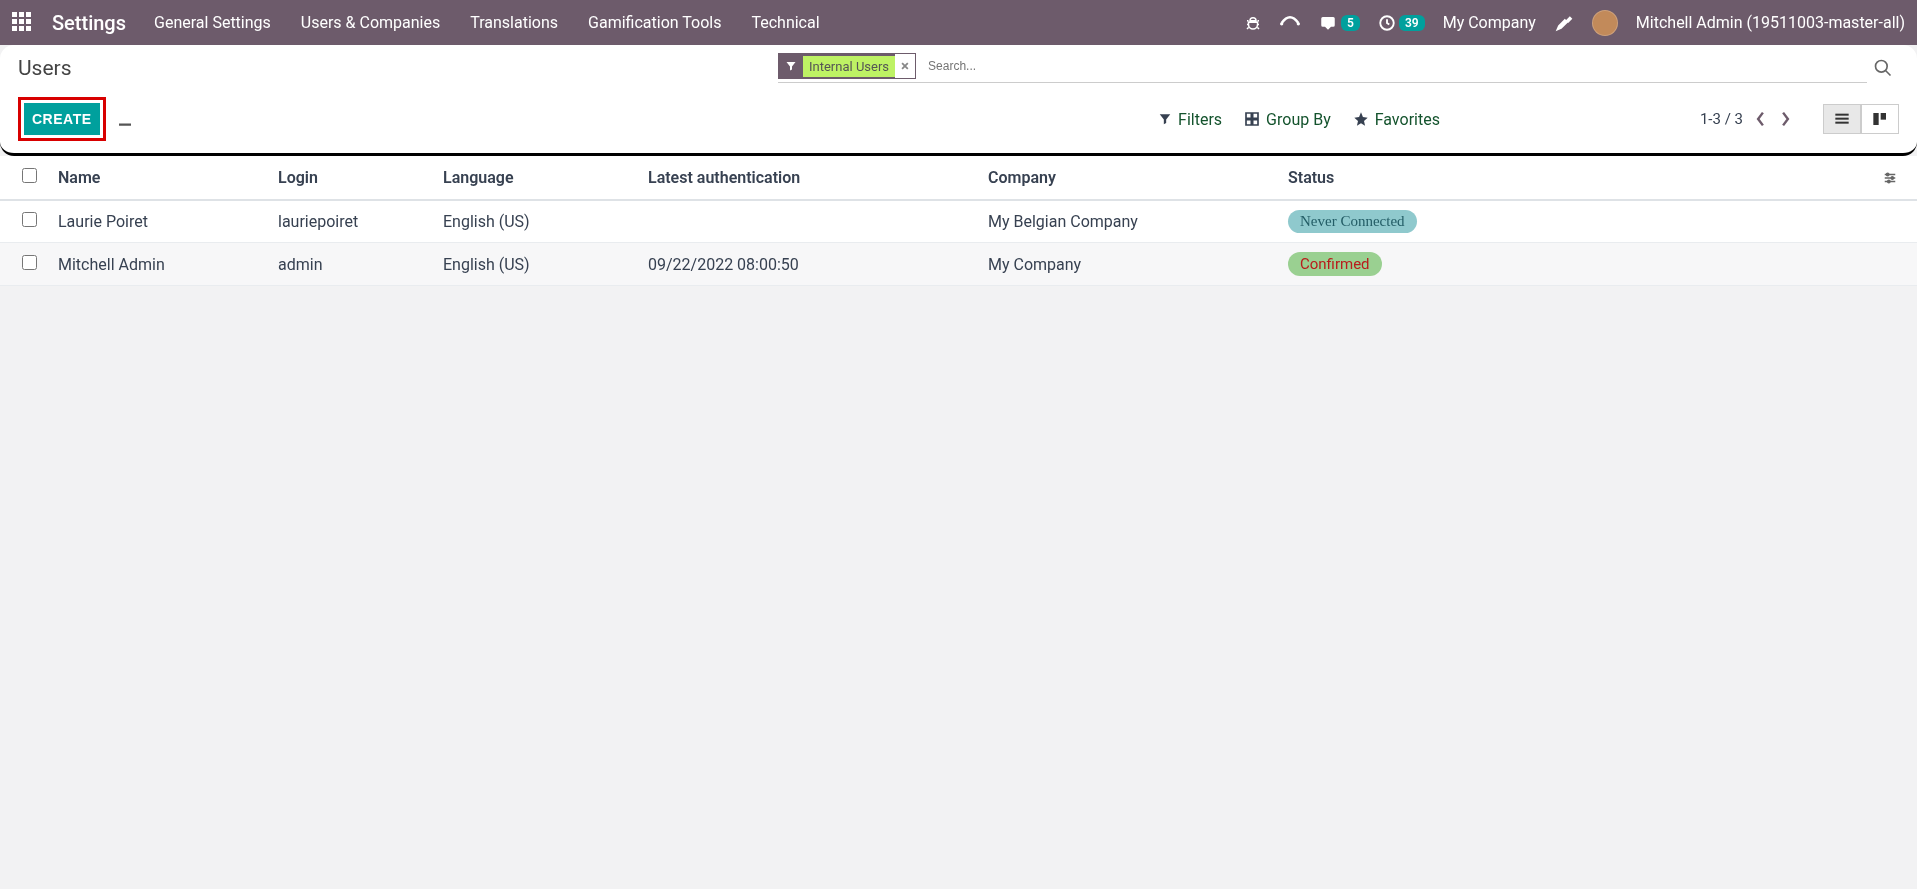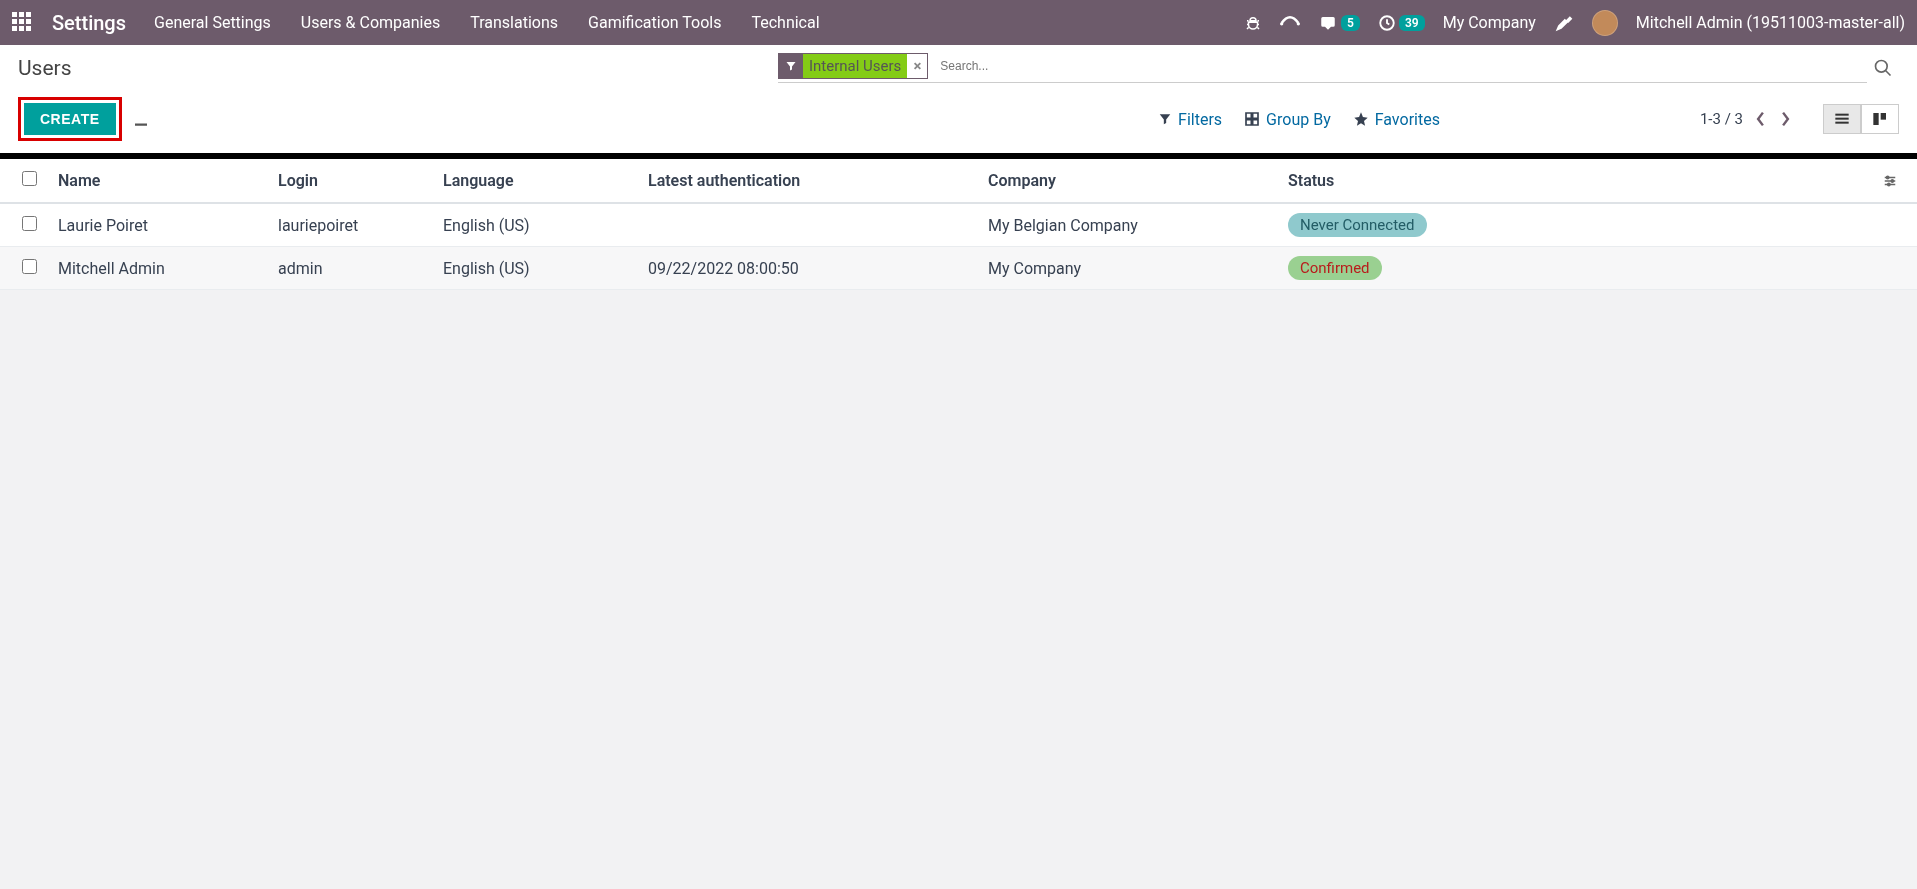--- a/index.html
+++ b/index.html
@@ -9,52 +9,52 @@
 .app-title { font-size: 20px; font-weight: 500; margin-right: 28px; }
 .top-menu { display: flex; gap: 30px; text-align: right; }
 .top-menu-item { color: #fff; font-size: 16px; cursor: pointer; }
 .top-spacer { flex: 1; }
 .top-right { display: flex; align-items: center; gap: 18px; }
 .top-right .ic { cursor: pointer; display: flex; align-items: center; }
 .badge-counter { background: #00a09d; color: #fff; font-size: 12px; font-weight: 600; padding: 1px 6px; border-radius: 6px; margin-left: 3px; }
 .company-name { font-size: 16px; }
 .user-label { font-size: 16px; }
 .avatar { width: 26px; height: 26px; border-radius: 50%; background: #c28a5a; display:inline-block; border:1px solid #fff3; }
-.controlbar { background: #fff; border-bottom: 6px solid #000000; }
+.controlbar { background: #fff; border-bottom: 3px solid #000000; border-radius: 14px; }
 .cb-row1 { display: flex; align-items: center; padding: 8px 18px 4px; }
 .page-title { font-size: 21px; color: #444; flex: 0 0 auto; width: 760px; }
 .search-wrap { flex:1; display: flex; align-items: center; border-bottom: 1px solid #ccc; padding-bottom: 3px; }
 .facet { background: #6d5b6b; display:inline-flex; align-items:center; border:1px solid #6d5b6b; margin-right: 6px; }
 .facet-icon { color:#fff; padding:3px 6px; }
-.facet-text { background:#84cc16; color:#555; padding:3px 6px; font-size:15px; }
+.facet-text { background:#bef264; color:#555; padding:3px 6px; font-size:13px; }
 .facet-close { background:#fff; color:#888; padding:3px 6px; cursor:pointer; font-weight:bold; }
 .search-input { border:none; outline:none; flex:1; font-size:12px; padding:4px 6px; }
 .search-icon-end { color:#6b7280; cursor:pointer; padding: 0 6px; }
 .cb-row2 { display:flex; align-items:center; padding: 10px 18px 12px; }
-.create-btn { background:#00a09d; color:#fff; border:none; padding:8px 16px; font-size:14px; font-weight:700; letter-spacing:0.5px; cursor:pointer; }
+.create-btn { background:#00a09d; color:#fff; border:none; padding:8px 8px; font-size:14px; font-weight:700; letter-spacing:0.5px; cursor:pointer; }
 .highlight-box { border: 3px solid #d80000; padding: 3px; display:inline-flex; margin-right: 10px;}
 .import-icon { color:#6b7280; cursor:pointer; font-size:18px; }
 .cp-spacer { flex:1; }
-.cp-tools { display:flex; align-items:center; gap: 22px; color:#0369a1; }
+.cp-tools { display:flex; align-items:center; gap: 22px; color:#14532d; }
 .cp-tool { display:flex; align-items:center; gap:6px; cursor:pointer; font-size:16px; }
 .pager { display:flex; align-items:center; gap: 10px; margin-left: 260px; color:#374151; }
 .pager-btn { color:#6d5b6b; cursor:pointer; font-size:18px; padding:0 2px; }
 .view-switch { display:flex; margin-left: 30px; gap:0; }
 .view-btn { border:1px solid #ccc; padding:6px 9px; cursor:pointer; background:#fff; color:#555; }
 .view-btn.active { background:#e8e8e8; }
 .table-wrap { background:#fff; }
 table { width:100%; border-collapse: collapse; }
 th { text-align:left; font-weight:600; padding:12px 10px; border-bottom:2px solid #dee2e6; font-size:16px; color:#374151; position:relative; }
 td { padding:9px 10px; border-bottom:1px solid #e9ecef; font-size:16px; color:#374151; }
 tbody tr:nth-child(even) { background:#f7f7f8; }
 .chk-col { width:48px; padding-left:22px; }
 input[type=checkbox]{ width:15px; height:15px; cursor:pointer; }
 .col-name{width:220px;} .col-login{width:165px;} .col-lang{width:205px;} .col-auth{width:340px;} .col-company{width:300px;} .col-status{width:auto;}
 .status-badge { display:inline-block; padding:3px 12px; border-radius:12px; font-size:15px; }
-.status-never { background:#8fc9cd; color:#235d66; }
+.status-never { background:#8fc9cd; color:#235d66;font-family:Liberation Serif, serif; }
 .status-confirmed { background:#9ad091; color:#b91c1c; }
 .settings-th { width:40px; text-align:right; padding-right:18px; }
 .settings-ic { color:#6b7280; cursor:pointer; }
 svg { display:block; }
 </style>
 </head>
 <body>
 
 <div class="topbar">
   <span class="apps-icon">

